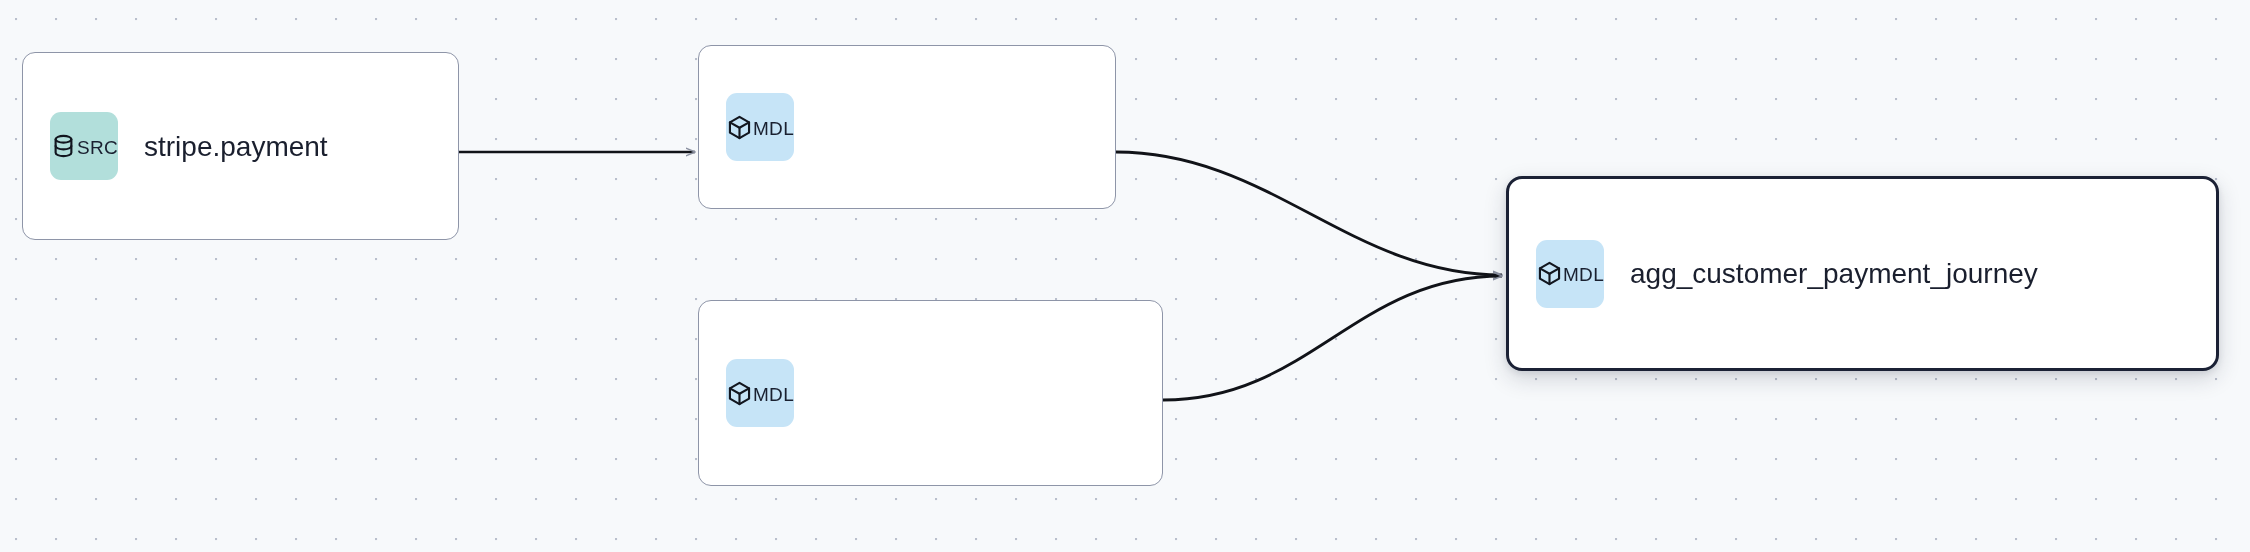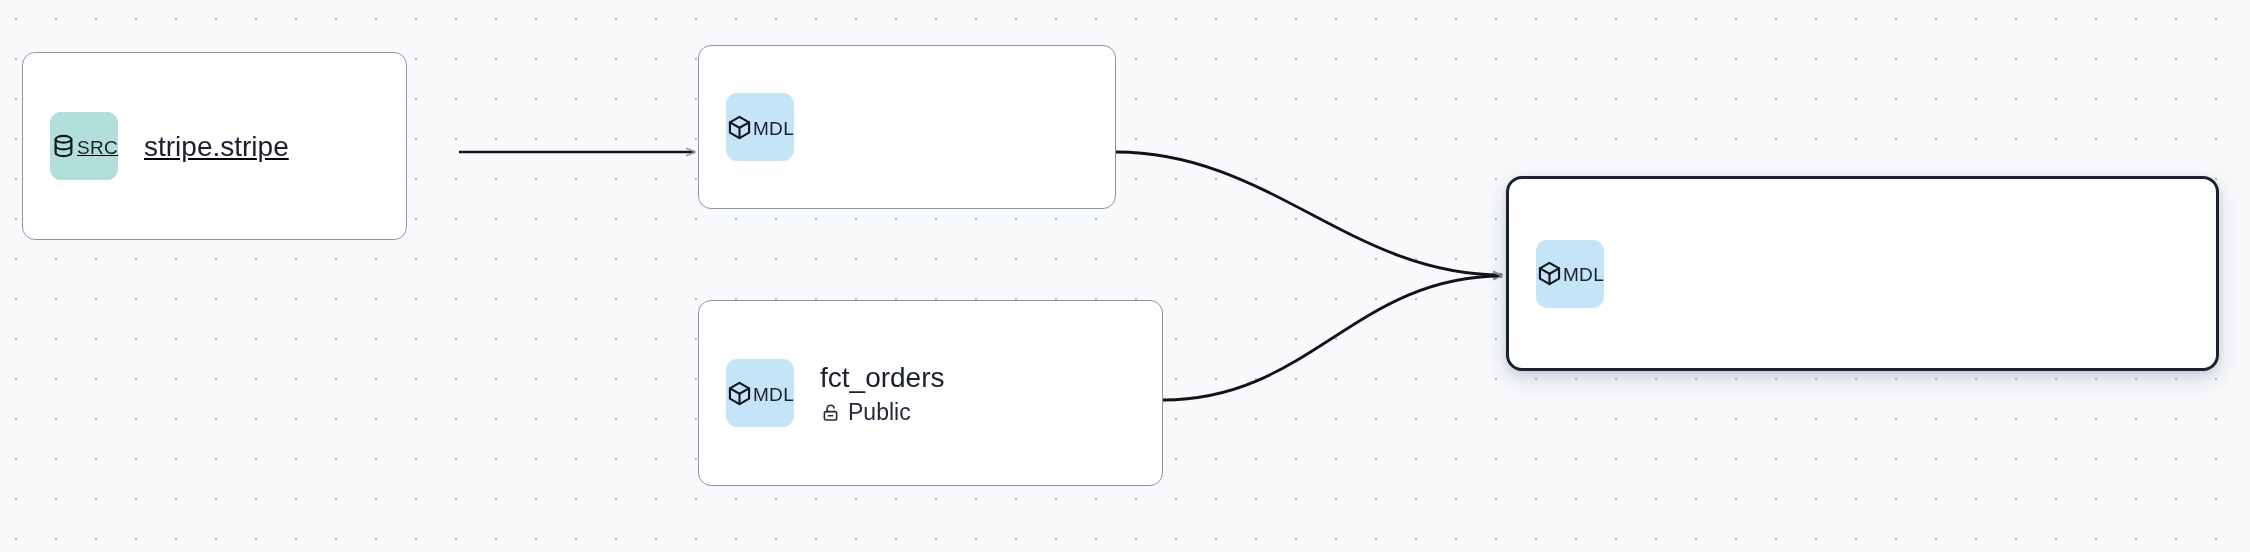--- a/index.html
+++ b/index.html
@@ -101,21 +101,21 @@
     gap: 7px;
     margin-top: 5px;
     font-size: 23px;
     line-height: 27px;
     color: #242a3a;
   }
   .node-sub svg { display: block; }
 
   
   #node-stripe-payment {
-    left: 22px;  top: 52px;  width: 385px;  height: 188px; text-decoration: underline;
+    left: 22px;  top: 52px;  width: 437px;  height: 188px;
   }
   #node-stg-payments {
     left: 698px; top: 45px;  width: 418px;  height: 164px;
   }
   #node-fct-orders {
     left: 698px; top: 300px; width: 465px;  height: 186px;
   }
   #node-agg {
     left: 1506px; top: 176px; width: 713px; height: 195px;
   }
@@ -142,21 +142,21 @@
   <div class="node" id="node-stripe-payment">
     <div class="badge src">
       <svg width="32" height="32" viewBox="0 0 24 24" fill="none" stroke="#12161f" stroke-width="1.9" stroke-linecap="round" stroke-linejoin="round">
         <ellipse cx="12" cy="6" rx="7" ry="3"></ellipse>
         <path d="M5 6v12c0 1.66 3.13 3 7 3s7-1.34 7-3V6"></path>
         <path d="M5 12c0 1.66 3.13 3 7 3s7-1.34 7-3"></path>
       </svg>
       <span class="badge-label">SRC</span>
     </div>
     <div class="node-body">
-      <div class="node-title">stripe.stripe</div>
+      <div class="node-title">stripe.payment</div>
     </div>
   </div>
 
   <div class="node" id="node-stg-payments">
     <div class="badge mdl">
       <svg width="31" height="31" viewBox="0 0 24 24" fill="none" stroke="#12161f" stroke-width="1.9" stroke-linecap="round" stroke-linejoin="round">
         <path d="M12 2.6 L20.5 7.4 L20.5 16.6 L12 21.4 L3.5 16.6 L3.5 7.4 Z"></path>
         <path d="M3.5 7.4 L12 12.2 L20.5 7.4"></path>
         <path d="M12 12.2 L12 21.4"></path>
       </svg>
@@ -166,37 +166,29 @@
 
   <div class="node" id="node-fct-orders">
     <div class="badge mdl">
       <svg width="31" height="31" viewBox="0 0 24 24" fill="none" stroke="#12161f" stroke-width="1.9" stroke-linecap="round" stroke-linejoin="round">
         <path d="M12 2.6 L20.5 7.4 L20.5 16.6 L12 21.4 L3.5 16.6 L3.5 7.4 Z"></path>
         <path d="M3.5 7.4 L12 12.2 L20.5 7.4"></path>
         <path d="M12 12.2 L12 21.4"></path>
       </svg>
       <span class="badge-label">MDL</span>
     </div>
-    <div class="node-body">
-      <div class="node-title">fct_orders</div>
-      <div class="node-sub">
-        <svg width="21" height="21" viewBox="0 0 24 24" fill="none" stroke="#242a3a" stroke-width="1.8" stroke-linecap="round" stroke-linejoin="round">
-          <rect x="5" y="11" width="14" height="9.5" rx="2"></rect>
-          <path d="M8.2 11 V7.6 A4 4 0 0 1 16.1 6.9"></path>
-          <path d="M9.6 15.8 h4.8"></path>
-        </svg>
-        <span>Public</span>
-      </div>
-    </div>
   </div>
 
   <div class="node selected" id="node-agg">
     <div class="badge mdl">
       <svg width="31" height="31" viewBox="0 0 24 24" fill="none" stroke="#12161f" stroke-width="1.9" stroke-linecap="round" stroke-linejoin="round">
         <path d="M12 2.6 L20.5 7.4 L20.5 16.6 L12 21.4 L3.5 16.6 L3.5 7.4 Z"></path>
         <path d="M3.5 7.4 L12 12.2 L20.5 7.4"></path>
         <path d="M12 12.2 L12 21.4"></path>
       </svg>
       <span class="badge-label">MDL</span>
     </div>
+    <div class="node-body">
+      <div class="node-title">agg_customer_payment_journey</div>
+    </div>
   </div>
 
 </div>
 
 </body></html>

